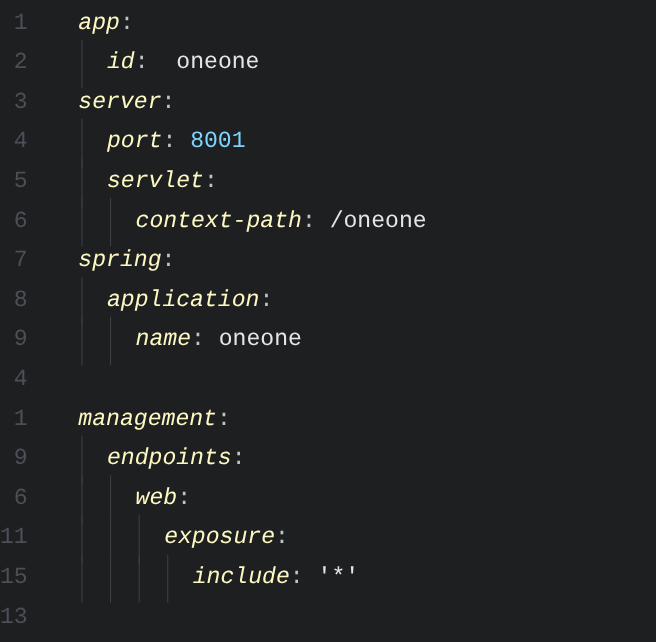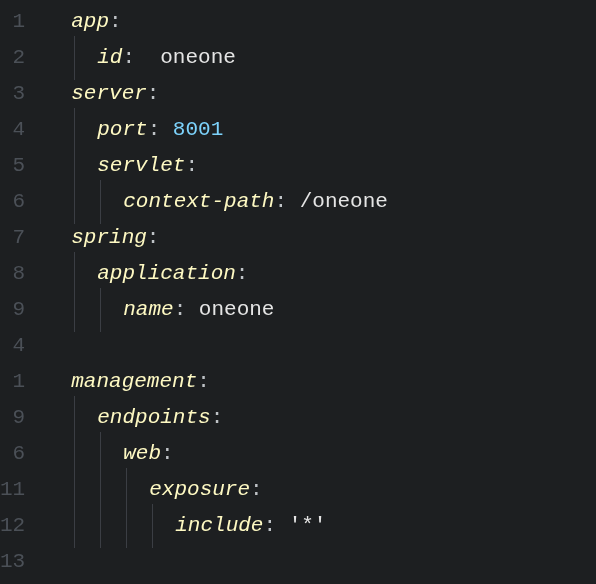--- a/index.html
+++ b/index.html
@@ -35,17 +35,17 @@
       <div>5</div>
       <div>6</div>
       <div>7</div>
       <div>8</div>
       <div>9</div>
       <div>4</div>
       <div>1</div>
       <div>9</div>
       <div>6</div>
       <div>11</div>
-      <div>12</div>
+      <div>15</div>
       <div>13</div>
     </div>
   <div class="code" id="code"><span class="row"><span class="" style="border-left: none; color: transparent; display: inline-block; width: 26px;"> </span><span class="key">app</span><span class="colon">:</span></span><span class="row"><span class="" style="border-left: none; color: transparent; display: inline-block; width: 26px;"> </span><span class="indent"> </span><span class="key">id</span><span class="colon">:</span><span class="sp">  </span><span class="str">oneone</span></span><span class="row"><span class="" style="border-left: none; color: transparent; display: inline-block; width: 26px;"> </span><span class="key">server</span><span class="colon">:</span></span><span class="row"><span class="" style="border-left: none; color: transparent; display: inline-block; width: 26px;"> </span><span class="indent"> </span><span class="key">port</span><span class="colon">:</span><span class="sp"> </span><span class="num">8001</span></span><span class="row"><span class="" style="border-left: none; color: transparent; display: inline-block; width: 26px;"> </span><span class="indent"> </span><span class="key">servlet</span><span class="colon">:</span></span><span class="row"><span class="" style="border-left: none; color: transparent; display: inline-block; width: 26px;"> </span><span class="indent"> </span><span class="indent"> </span><span class="key">context-path</span><span class="colon">:</span><span class="sp"> </span><span class="str">/oneone</span></span><span class="row"><span class="" style="border-left: none; color: transparent; display: inline-block; width: 26px;"> </span><span class="key">spring</span><span class="colon">:</span></span><span class="row"><span class="" style="border-left: none; color: transparent; display: inline-block; width: 26px;"> </span><span class="indent"> </span><span class="key">application</span><span class="colon">:</span></span><span class="row"><span class="" style="border-left: none; color: transparent; display: inline-block; width: 26px;"> </span><span class="indent"> </span><span class="indent"> </span><span class="key">name</span><span class="colon">:</span><span class="sp"> </span><span class="str">oneone</span></span><span class="row"><span class="" style="border-left: none; color: transparent; display: inline-block; width: 26px;"> </span></span><span class="row"><span class="" style="border-left: none; color: transparent; display: inline-block; width: 26px;"> </span><span class="key">management</span><span class="colon">:</span></span><span class="row"><span class="" style="border-left: none; color: transparent; display: inline-block; width: 26px;"> </span><span class="indent"> </span><span class="key">endpoints</span><span class="colon">:</span></span><span class="row"><span class="" style="border-left: none; color: transparent; display: inline-block; width: 26px;"> </span><span class="indent"> </span><span class="indent"> </span><span class="key">web</span><span class="colon">:</span></span><span class="row"><span class="" style="border-left: none; color: transparent; display: inline-block; width: 26px;"> </span><span class="indent"> </span><span class="indent"> </span><span class="indent"> </span><span class="key">exposure</span><span class="colon">:</span></span><span class="row"><span class="" style="border-left: none; color: transparent; display: inline-block; width: 26px;"> </span><span class="indent"> </span><span class="indent"> </span><span class="indent"> </span><span class="indent"> </span><span class="key">include</span><span class="colon">:</span><span class="sp"> </span><span class="str">'*'</span></span><span class="row"><span class="" style="border-left: none; color: transparent; display: inline-block; width: 26px;"> </span></span></div>
 </div>
 
 </body></html>

